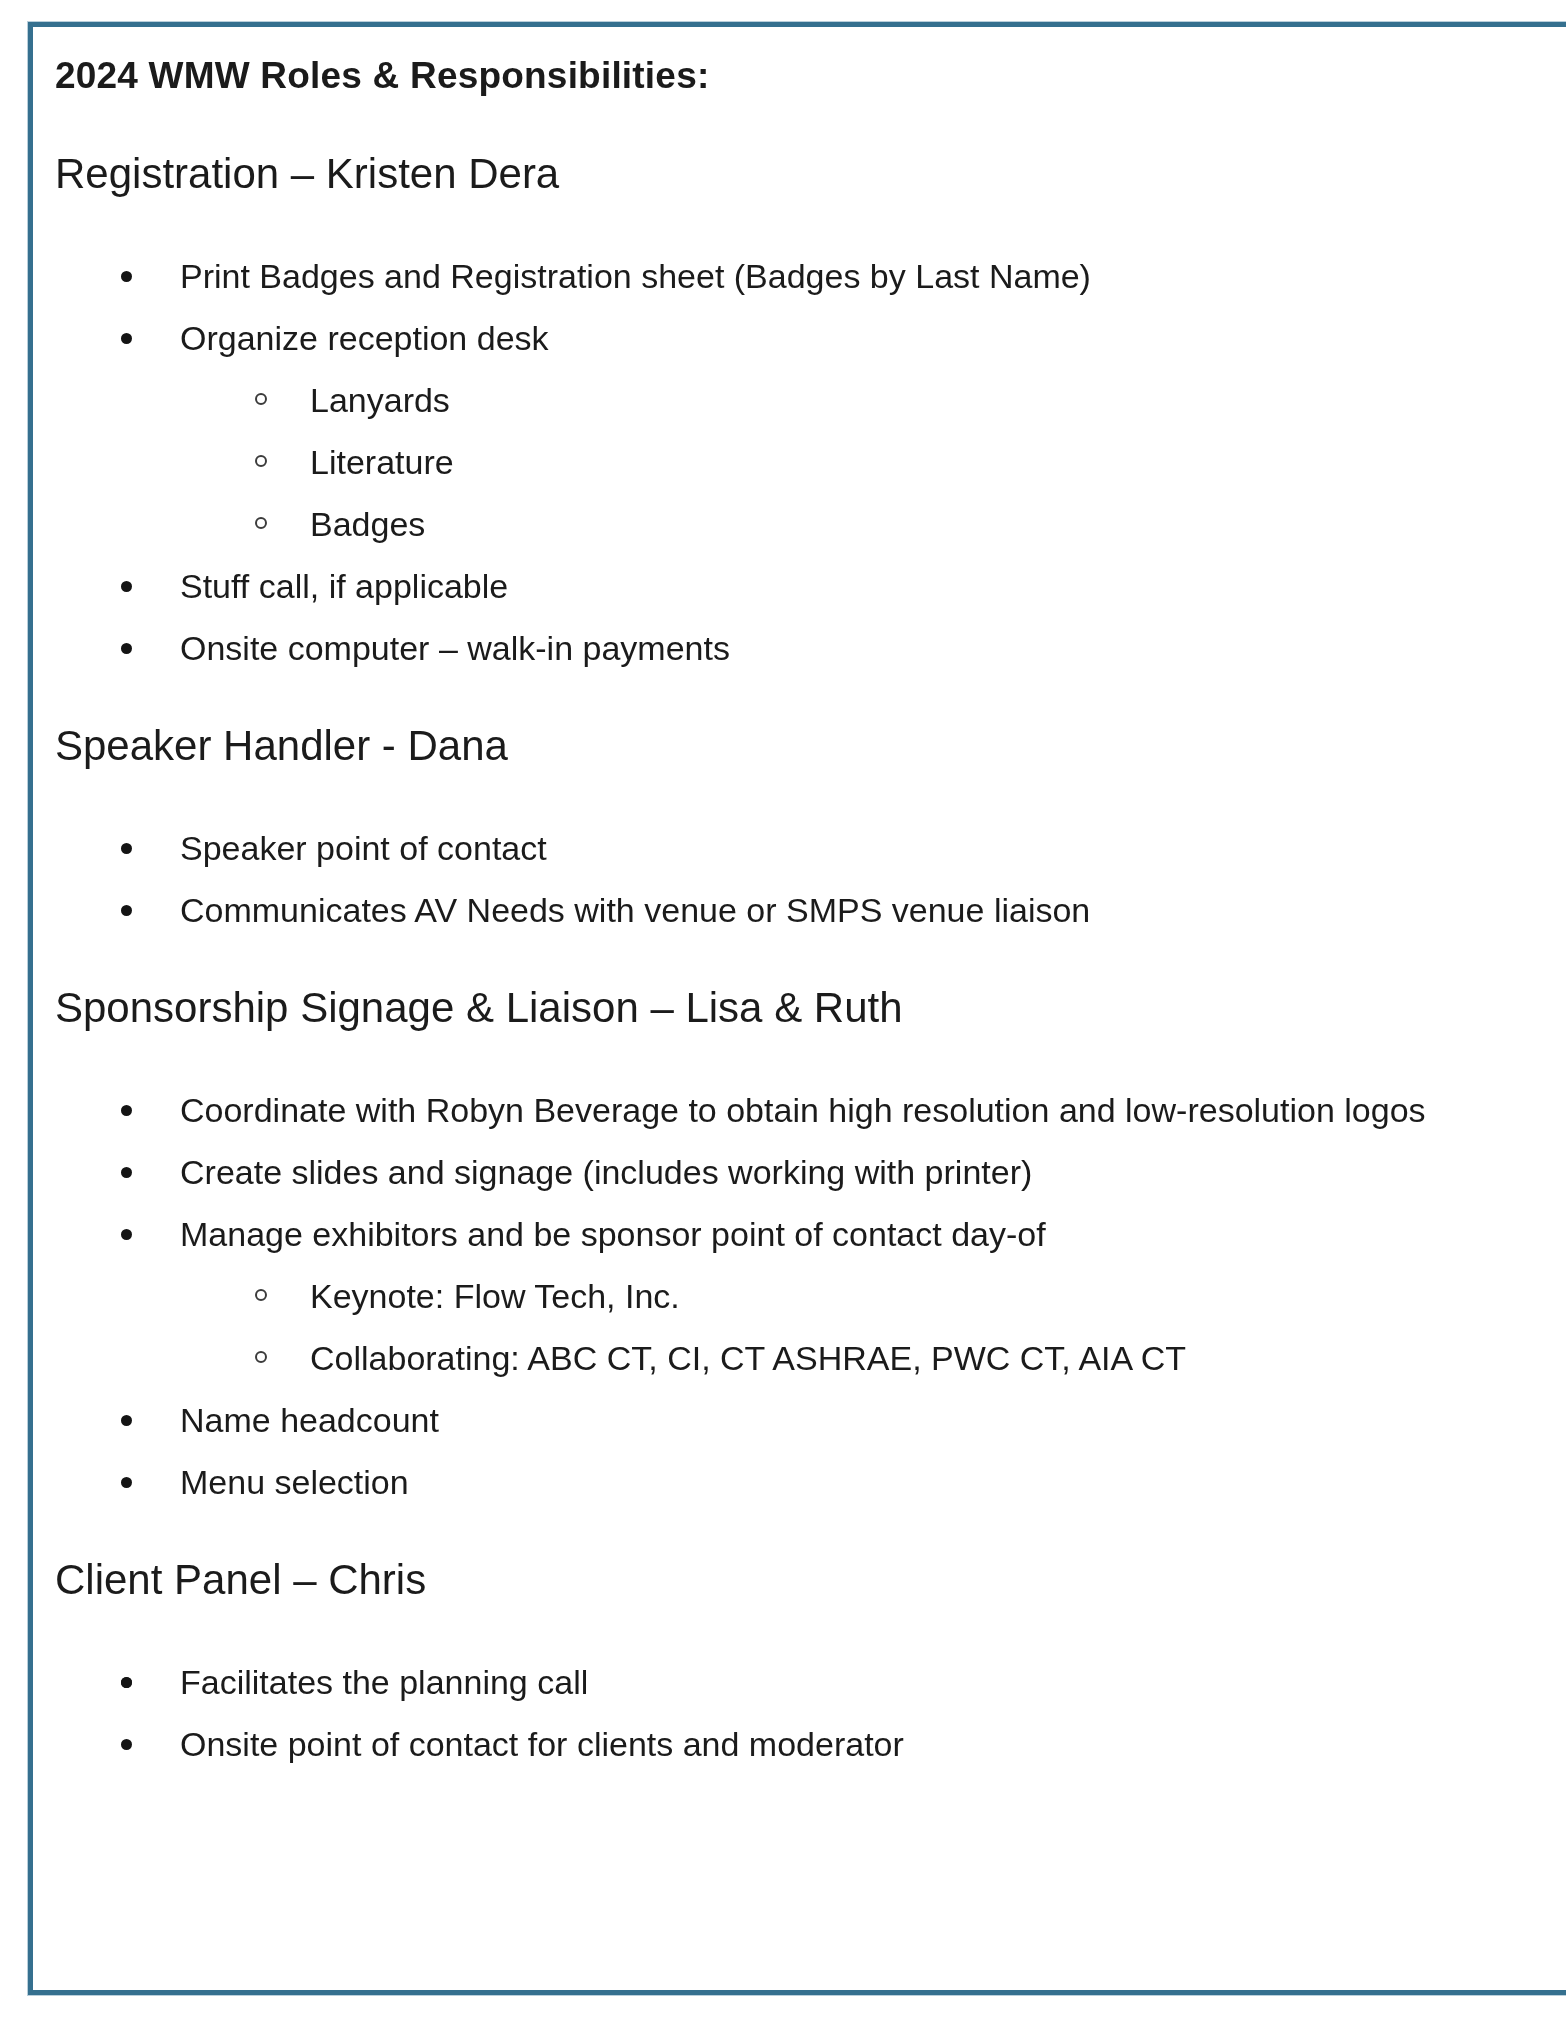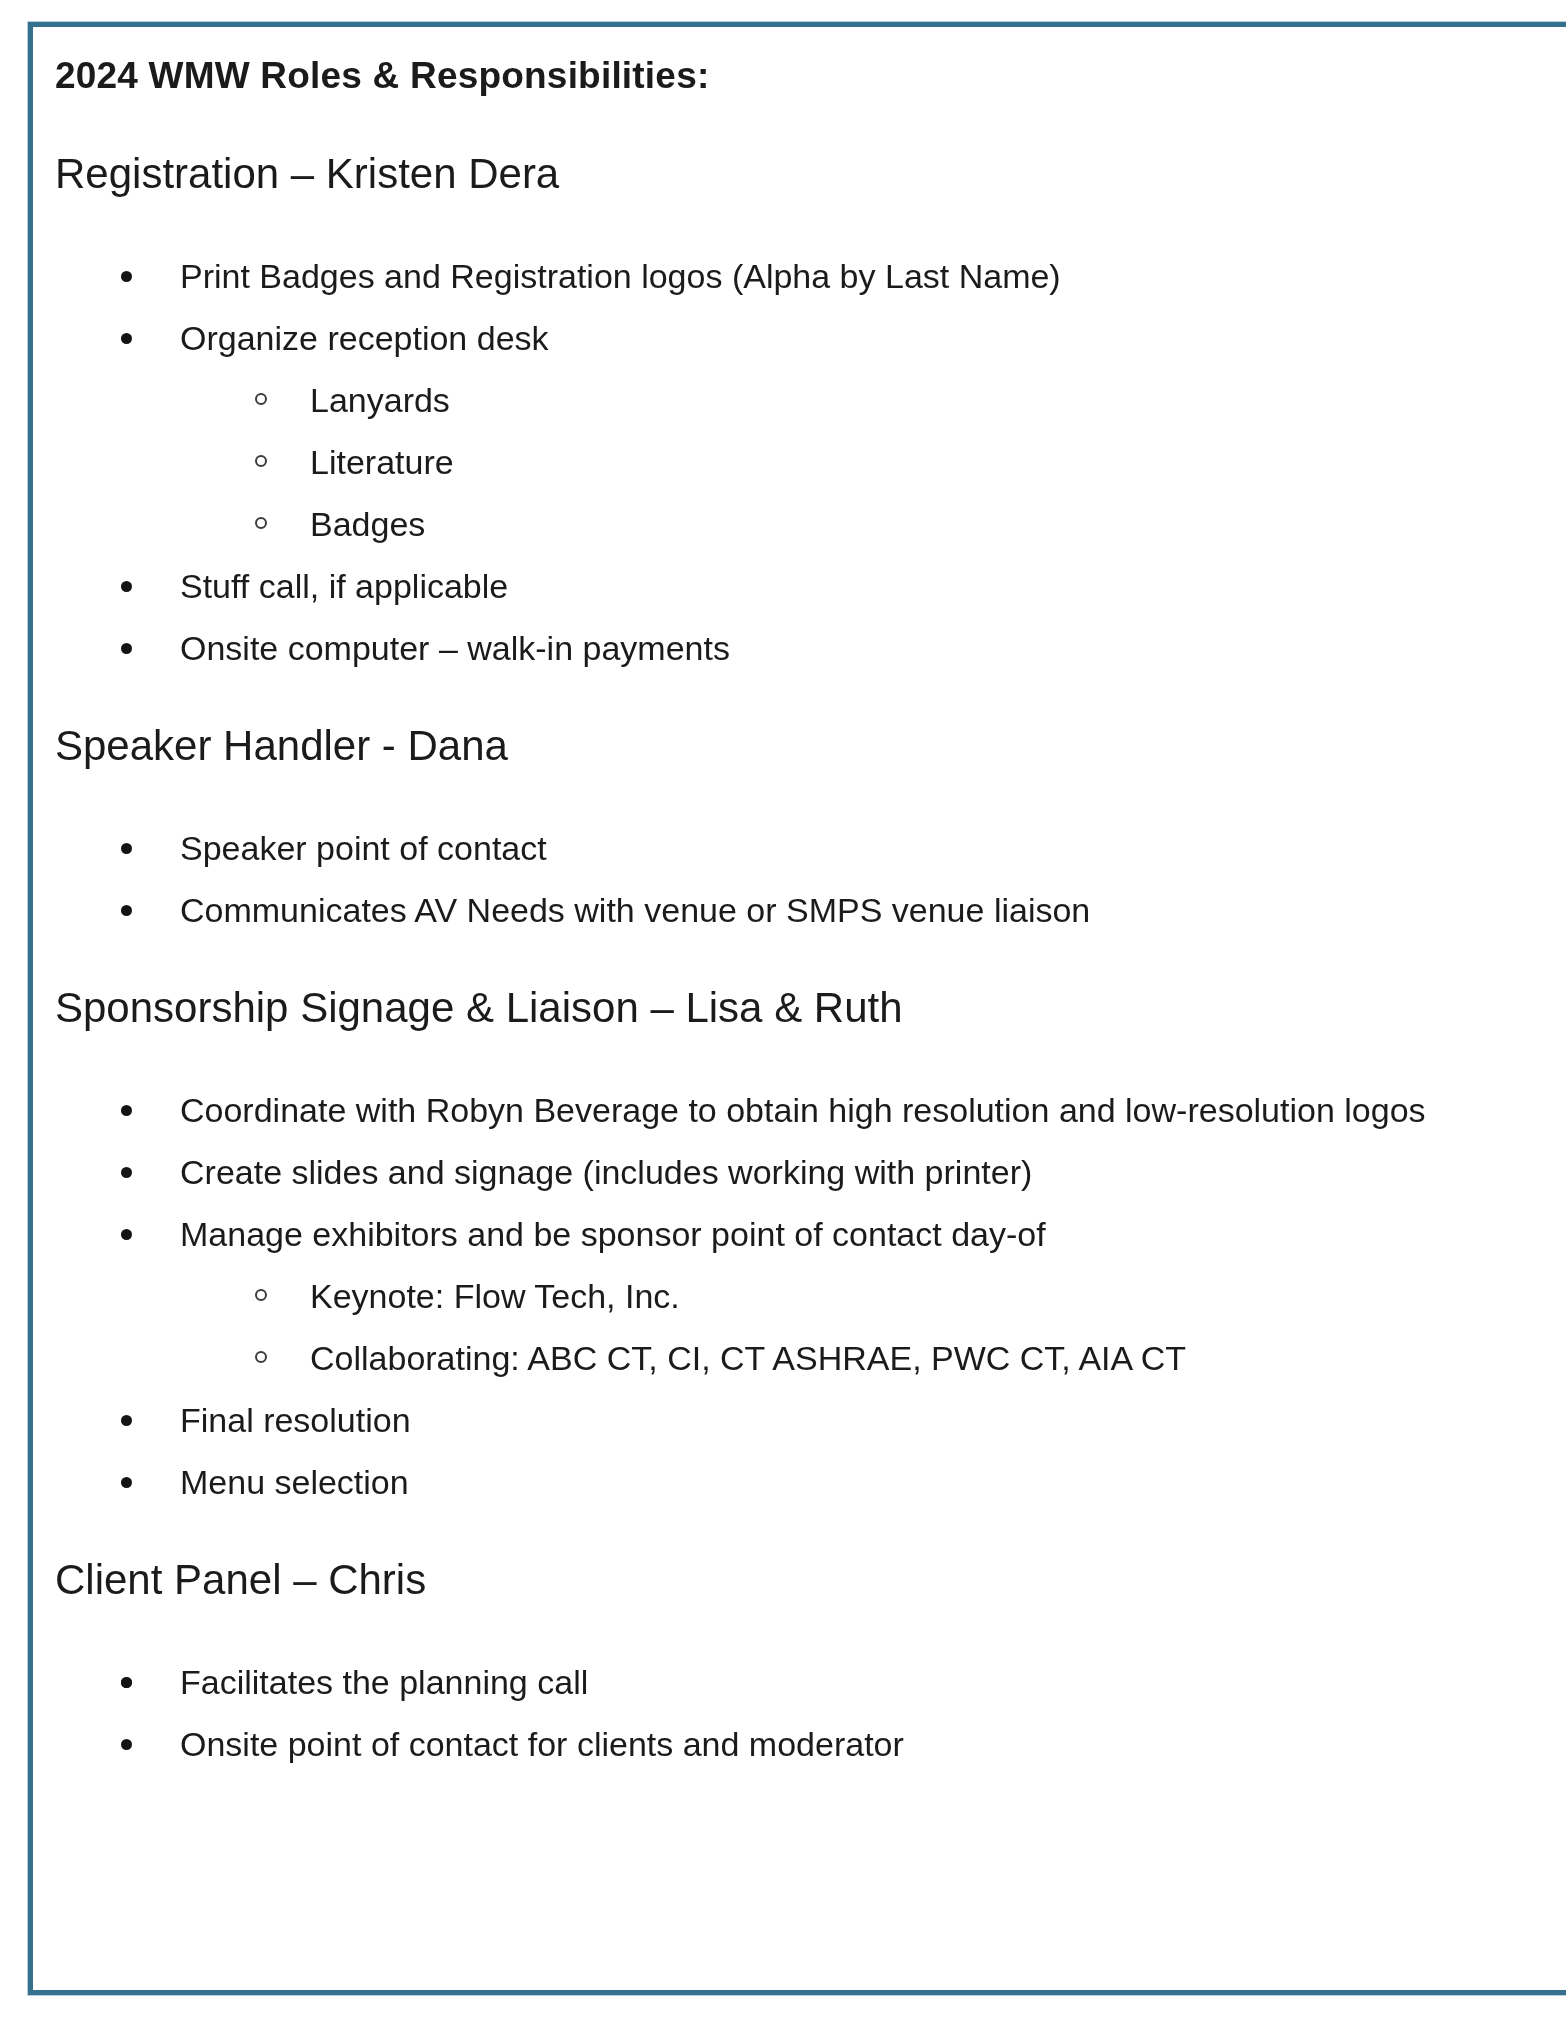--- a/index.html
+++ b/index.html
@@ -77,21 +77,21 @@
   }
 </style>
 </head>
 <body style="color: rgb(27, 27, 27); background: rgb(255, 255, 255);">
 
 <div class="doc-box" style="border-color: rgb(53, 112, 143);">
   <h1 class="title">2024 WMW Roles &amp; Responsibilities:</h1>
   <div id="sections">
       <p class="heading">Registration – Kristen Dera</p>
       <ul class="list">
-        <li class="item lvl1"><span class="glyph glyph-dot"></span><span>Print Badges and Registration logos (Alpha by Last Name)</span></li>
+        <li class="item lvl1"><span class="glyph glyph-dot"></span><span>Print Badges and Registration sheet (Badges by Last Name)</span></li>
         <li class="item lvl1"><span class="glyph glyph-dot"></span><span>Organize reception desk</span></li>
         <li class="item lvl2"><span class="glyph glyph-circle"></span><span>Lanyards</span></li>
         <li class="item lvl2"><span class="glyph glyph-circle"></span><span>Literature</span></li>
         <li class="item lvl2"><span class="glyph glyph-circle"></span><span>Badges</span></li>
         <li class="item lvl1"><span class="glyph glyph-dot"></span><span>Stuff call, if applicable</span></li>
         <li class="item lvl1"><span class="glyph glyph-dot"></span><span>Onsite computer – walk-in payments</span></li>
       </ul>
       <p class="heading">Speaker Handler - Dana</p>
       <ul class="list">
         <li class="item lvl1"><span class="glyph glyph-dot"></span><span>Speaker point of contact</span></li>
@@ -99,21 +99,21 @@
       </ul>
       <p class="heading">Sponsorship Signage &amp; Liaison – Lisa &amp; Ruth</p>
       <ul class="list">
         <li class="item lvl1"><span class="glyph glyph-dot"></span><span>Coordinate with Robyn Beverage to obtain high resolution and low-resolution logos</span></li>
         <li class="item lvl1"><span class="glyph glyph-dot"></span><span>Create slides and signage (includes working with printer)</span></li>
         <li class="item lvl1"><span class="glyph glyph-dot"></span><span>Manage exhibitors and be sponsor point of contact day-of</span></li>
         <li class="item lvl2"><span class="glyph glyph-circle"></span><span>Keynote: Flow Tech, Inc.</span></li>
         <li class="item lvl2"><span class="glyph glyph-circle"></span><span>Collaborating: ABC CT, CI, CT ASHRAE, PWC CT, AIA CT</span></li>
       </ul>
       <ul class="list">
-        <li class="item lvl1"><span class="glyph glyph-dot"></span><span>Final resolution</span></li>
+        <li class="item lvl1"><span class="glyph glyph-dot"></span><span>Name headcount</span></li>
         <li class="item lvl1"><span class="glyph glyph-dot"></span><span>Menu selection</span></li>
       </ul>
       <p class="heading">Client Panel – Chris</p>
       <ul class="list">
         <li class="item lvl1"><span class="glyph glyph-dot"></span></li>
         <li class="item lvl1"><span class="glyph glyph-dot"></span><span>Facilitates the planning call</span></li>
         <li class="item lvl1"><span class="glyph glyph-dot"></span><span>Onsite point of contact for clients and moderator</span></li>
       </ul>
     </div>
 </div>

